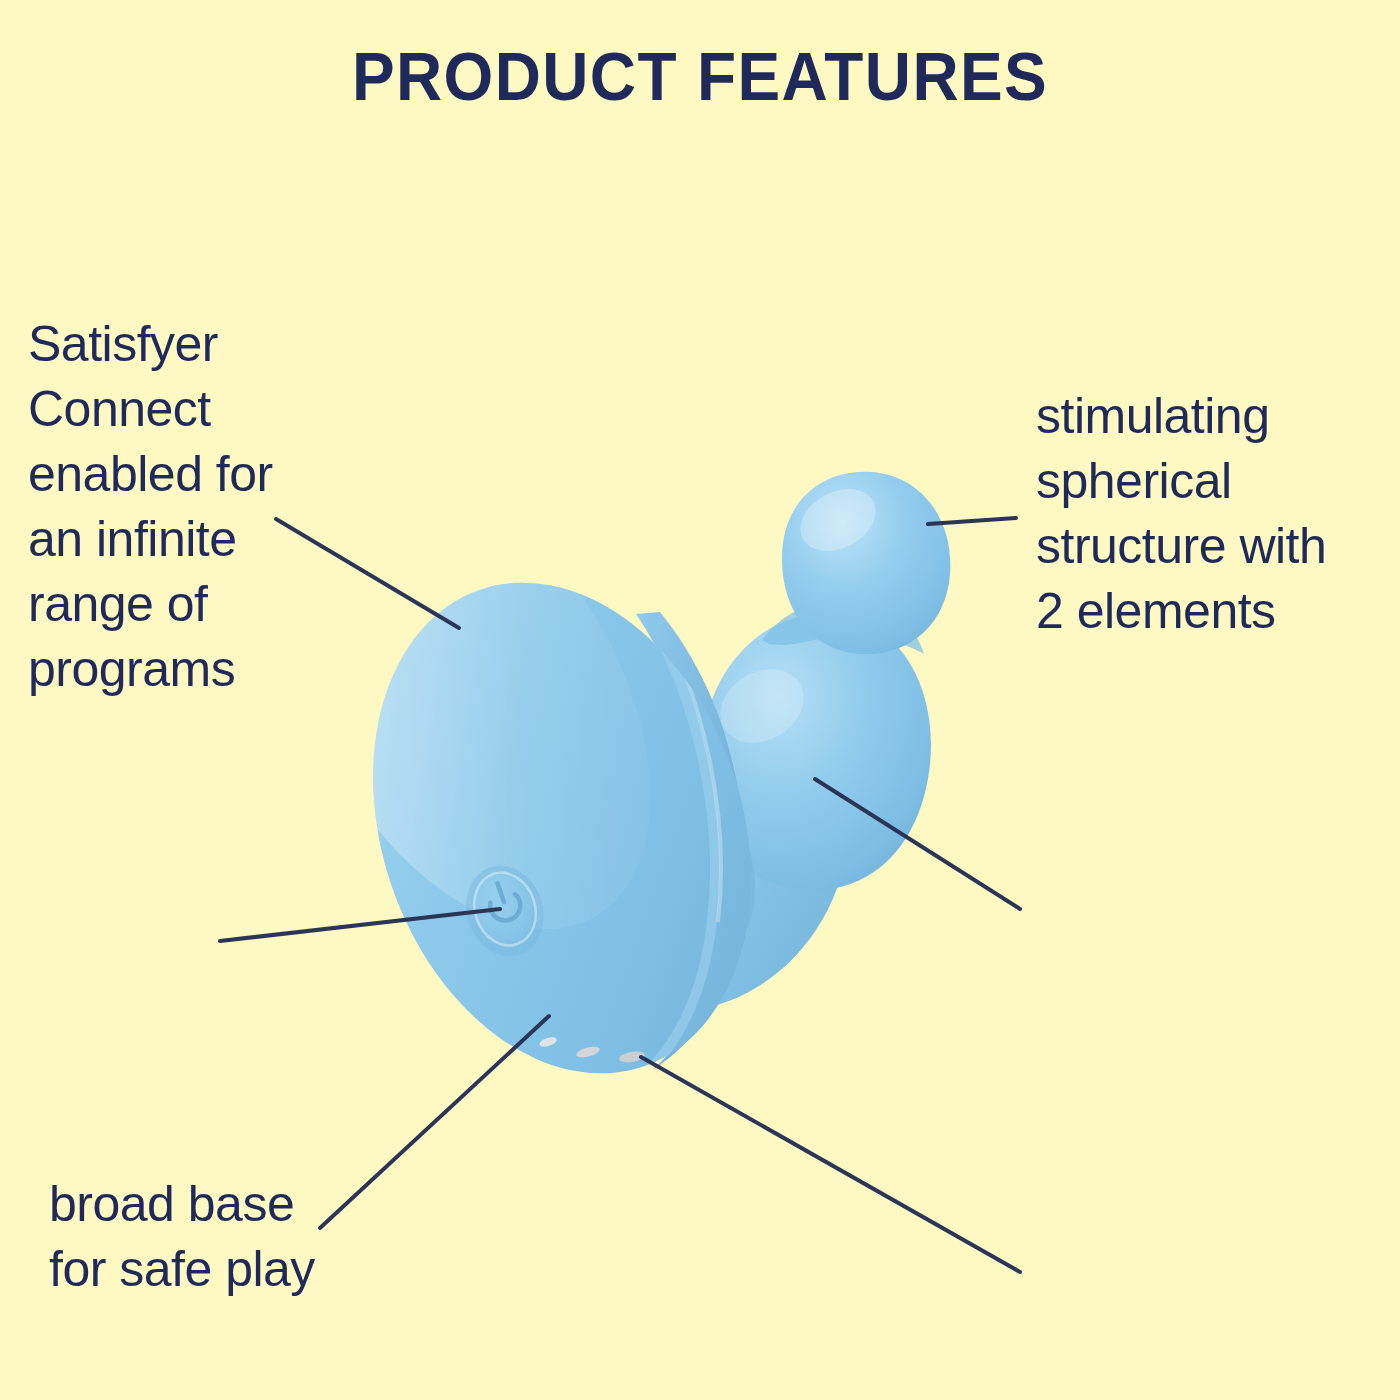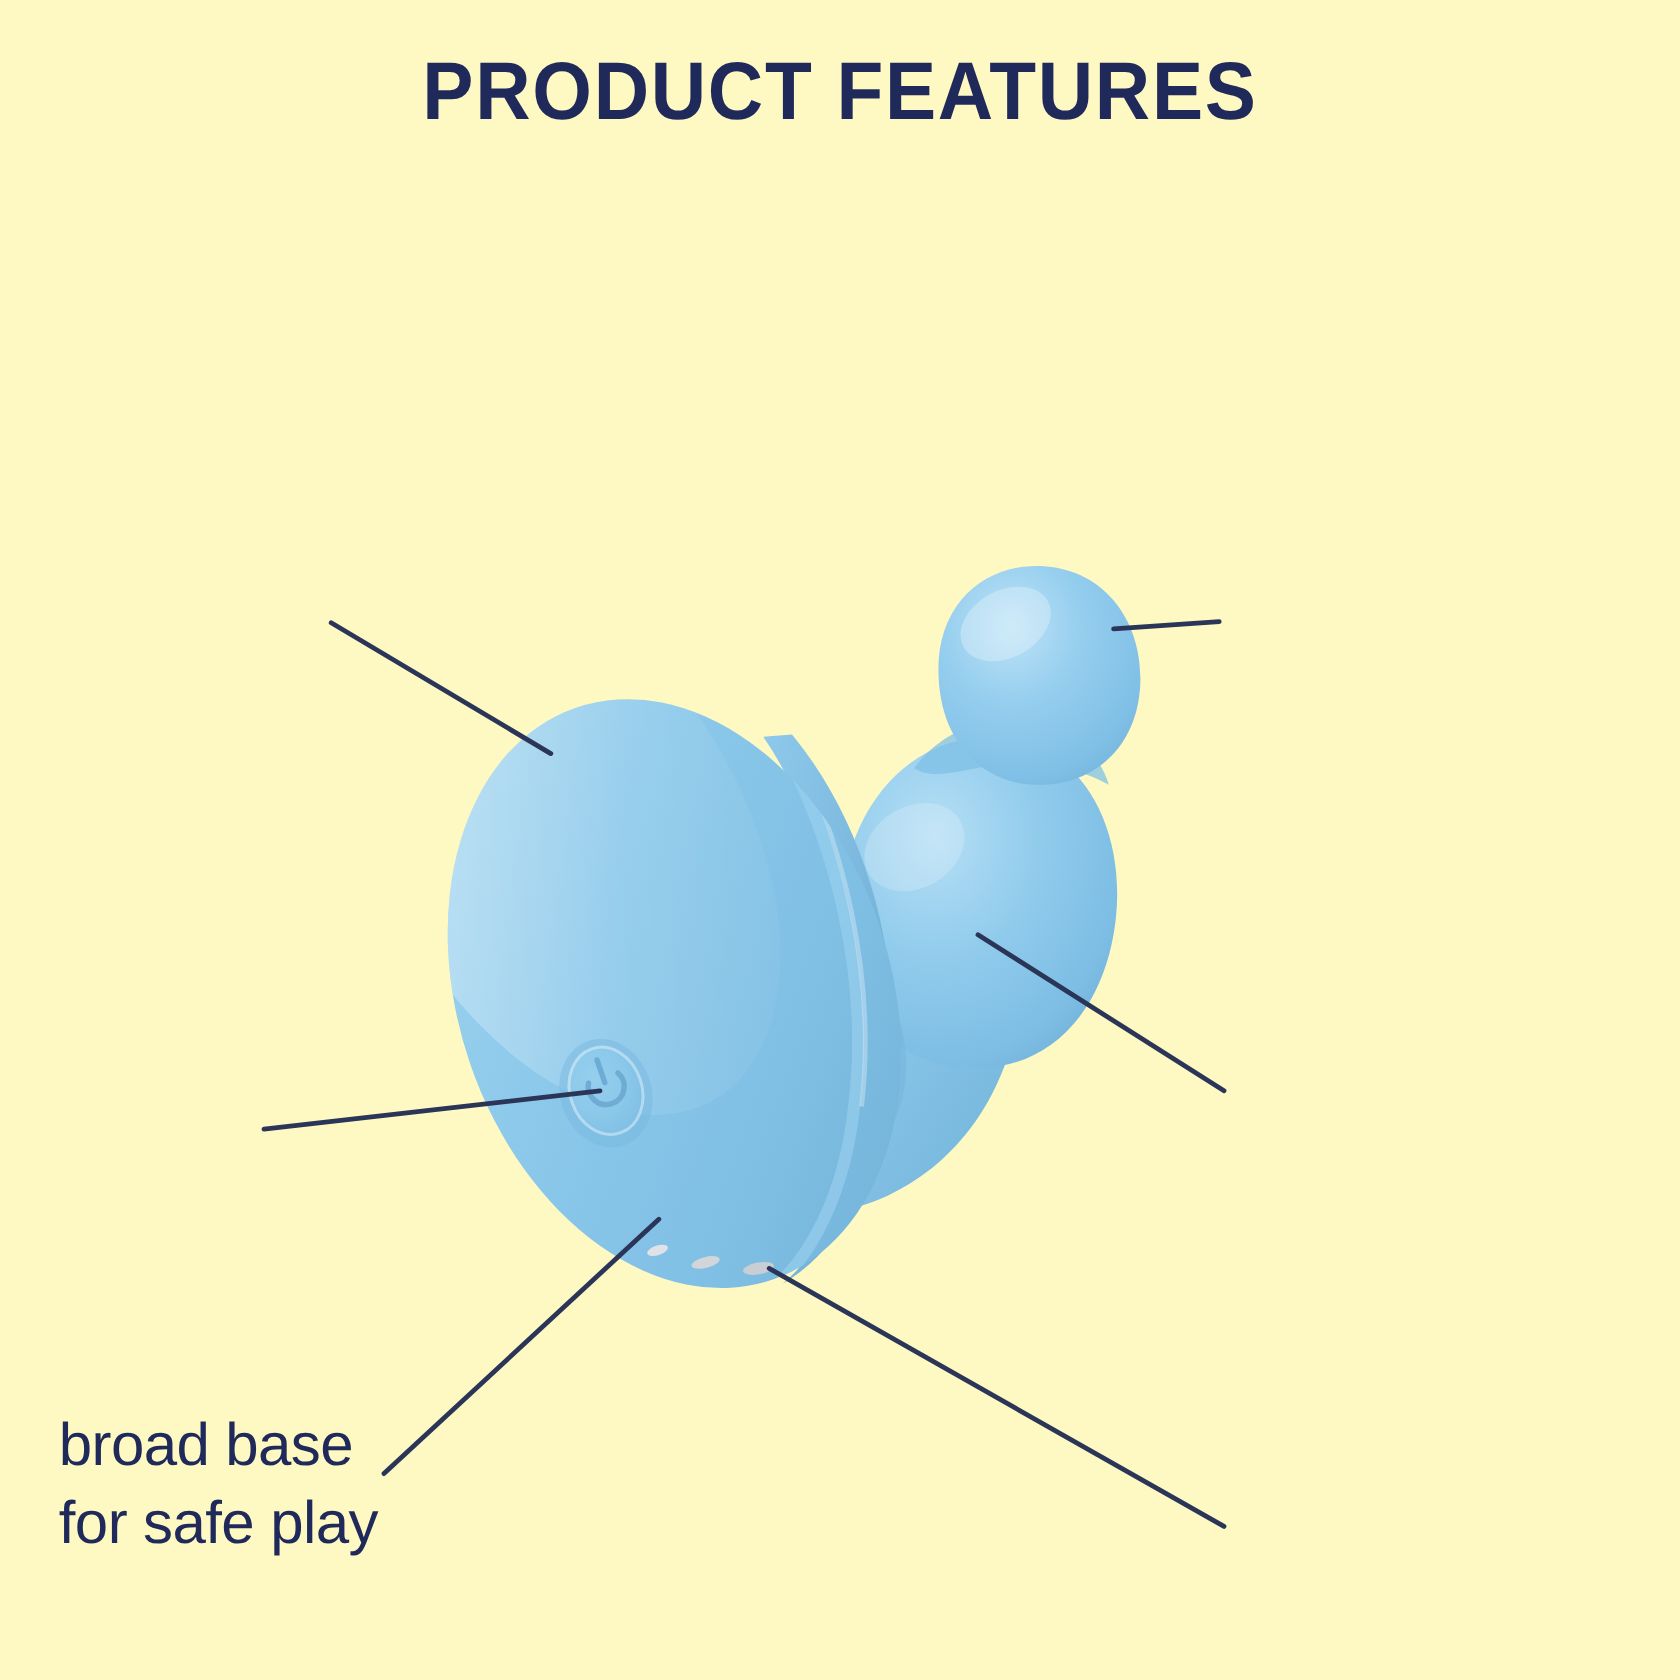--- a/index.html
+++ b/index.html
@@ -208,21 +208,31 @@
     <g stroke="#2b3557" stroke-width="4" stroke-linecap="round" fill="none">
       <line x1="276" y1="519" x2="459" y2="628"></line>
       <line x1="220" y1="941" x2="500" y2="909"></line>
       <line x1="320" y1="1228" x2="549" y2="1016"></line>
       <line x1="1016" y1="518" x2="928" y2="524"></line>
       <line x1="1020" y1="909" x2="815" y2="779"></line>
       <line x1="1020" y1="1272" x2="641" y2="1057"></line>
     </g>
   </svg>
 
+  <div class="callout left" id="callout-connect">Satisfyer
+Connect
+enabled for
+an infinite
+range of
+programs</div>
 
 
   <div class="callout left" id="callout-broadbase">broad base
 for safe play</div>
 
+  <div class="callout right" id="callout-spherical">stimulating
+spherical
+structure with
+2 elements</div>
 
 
 
 </div>
 
 </body></html>

